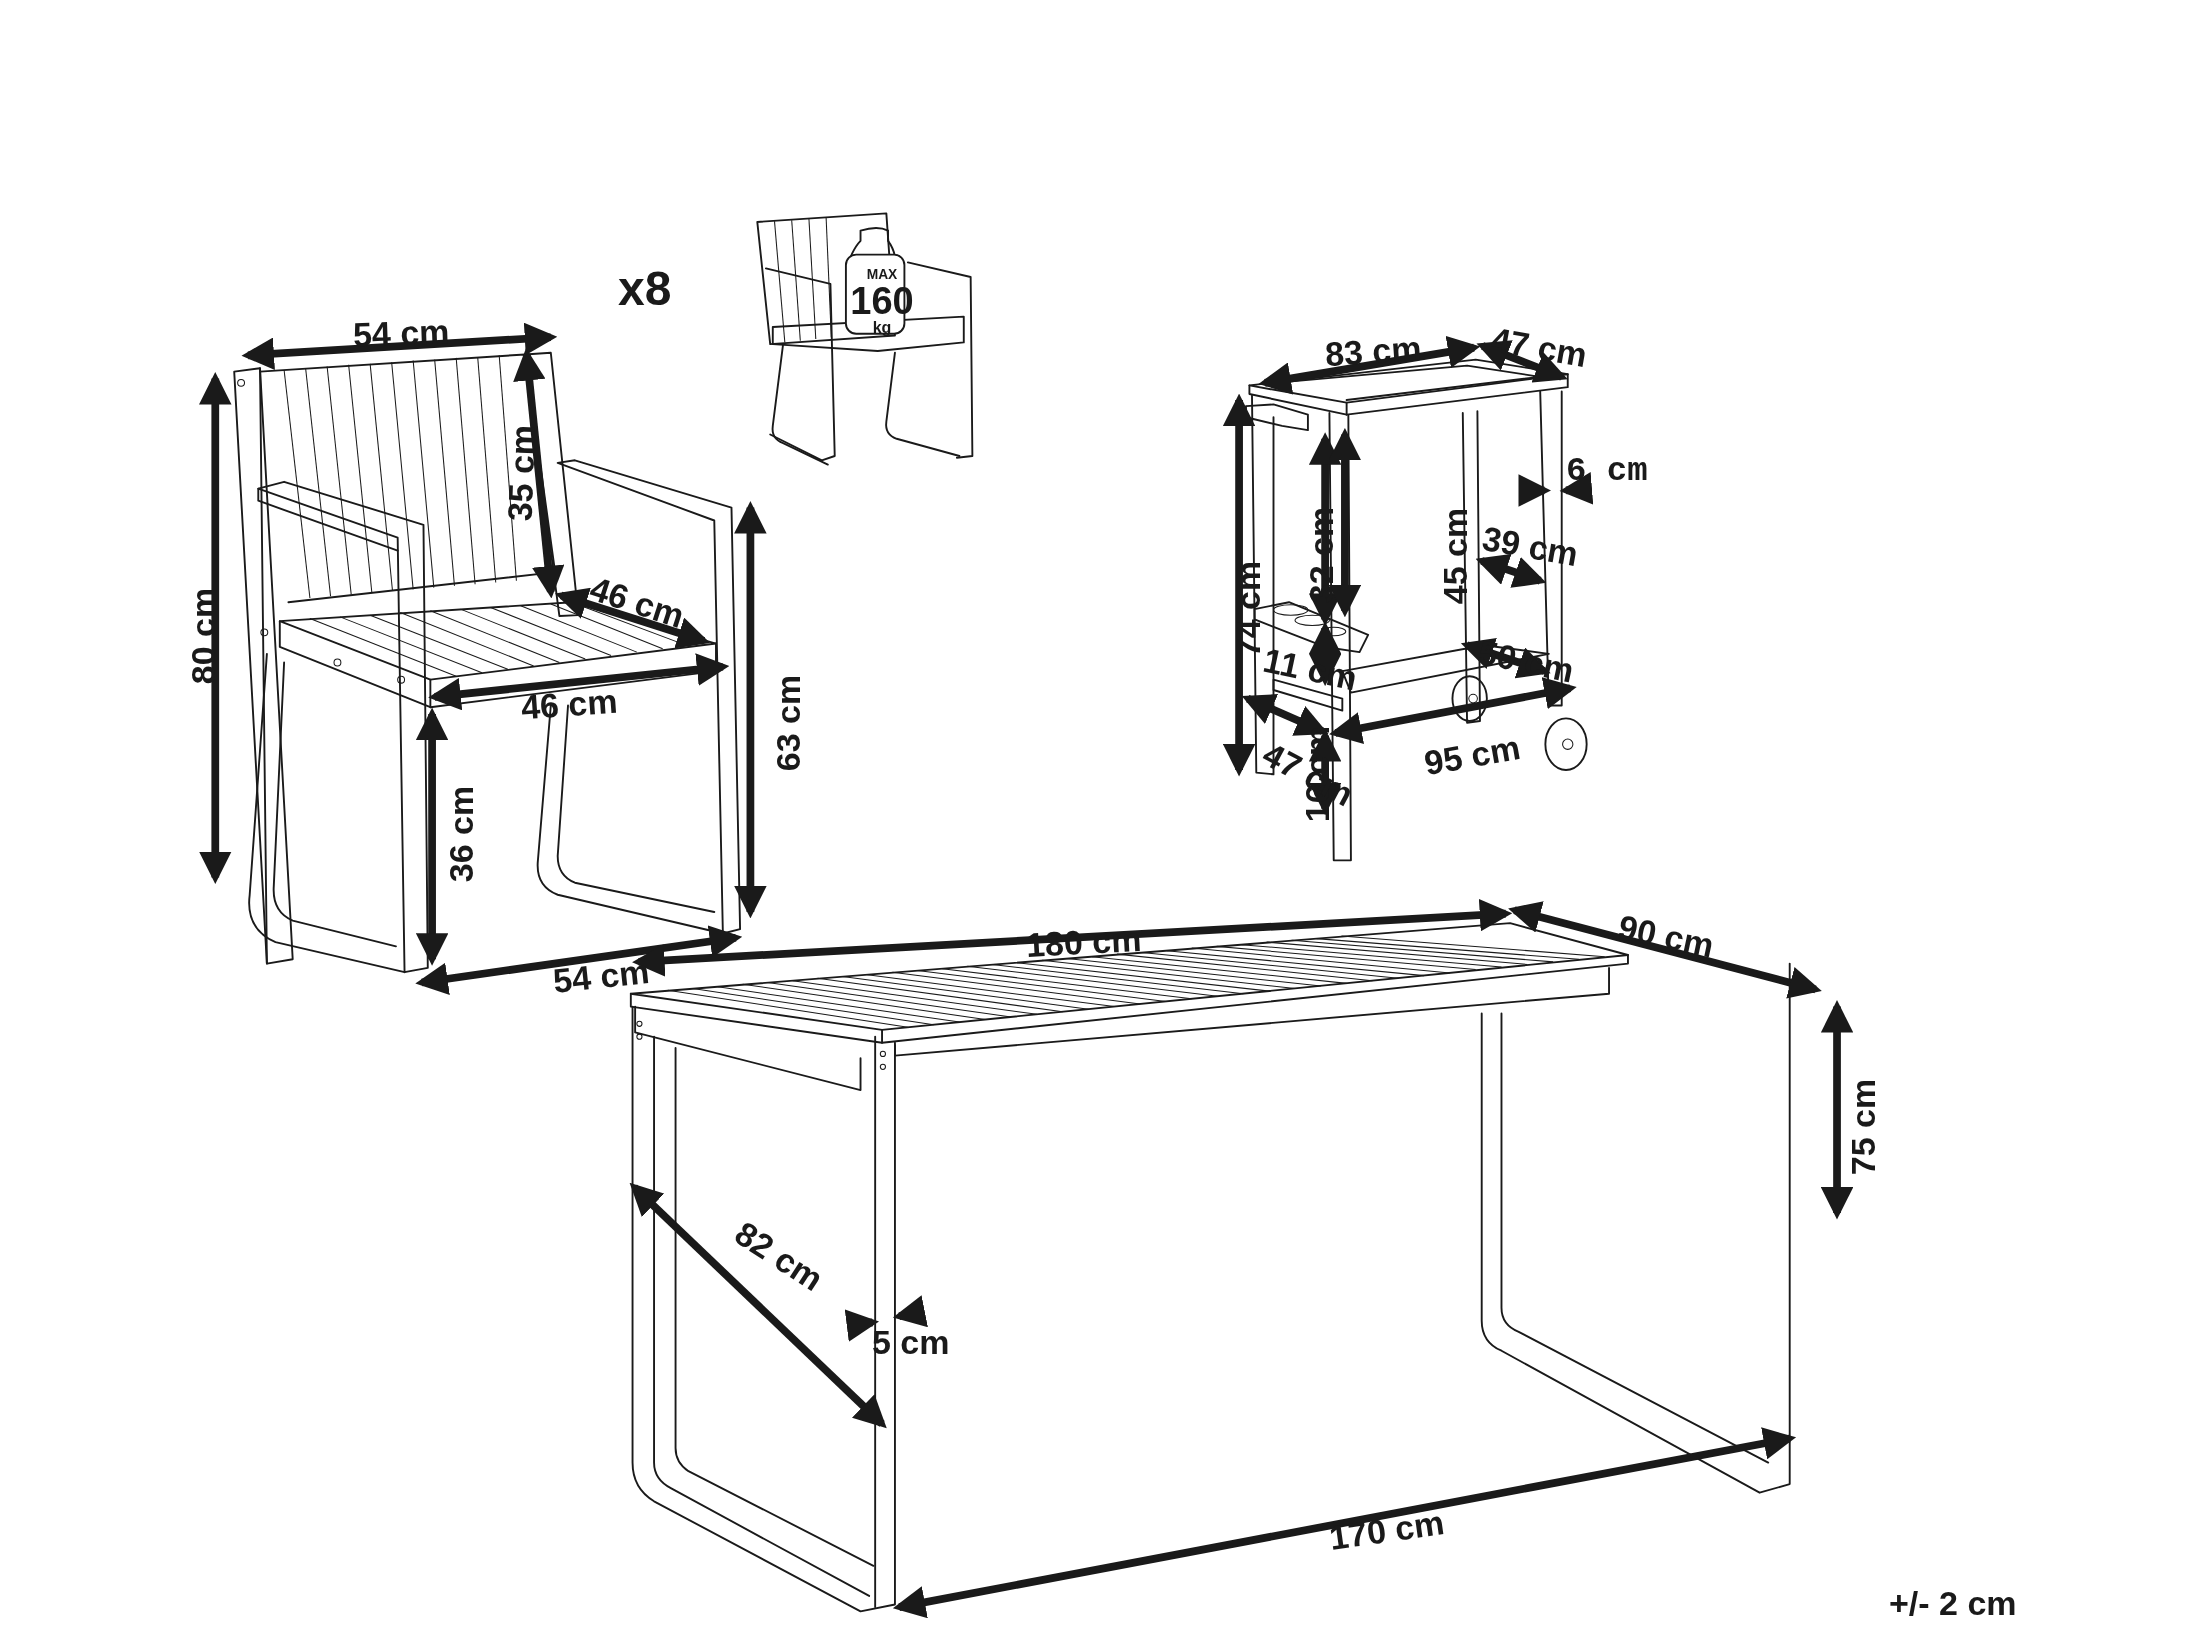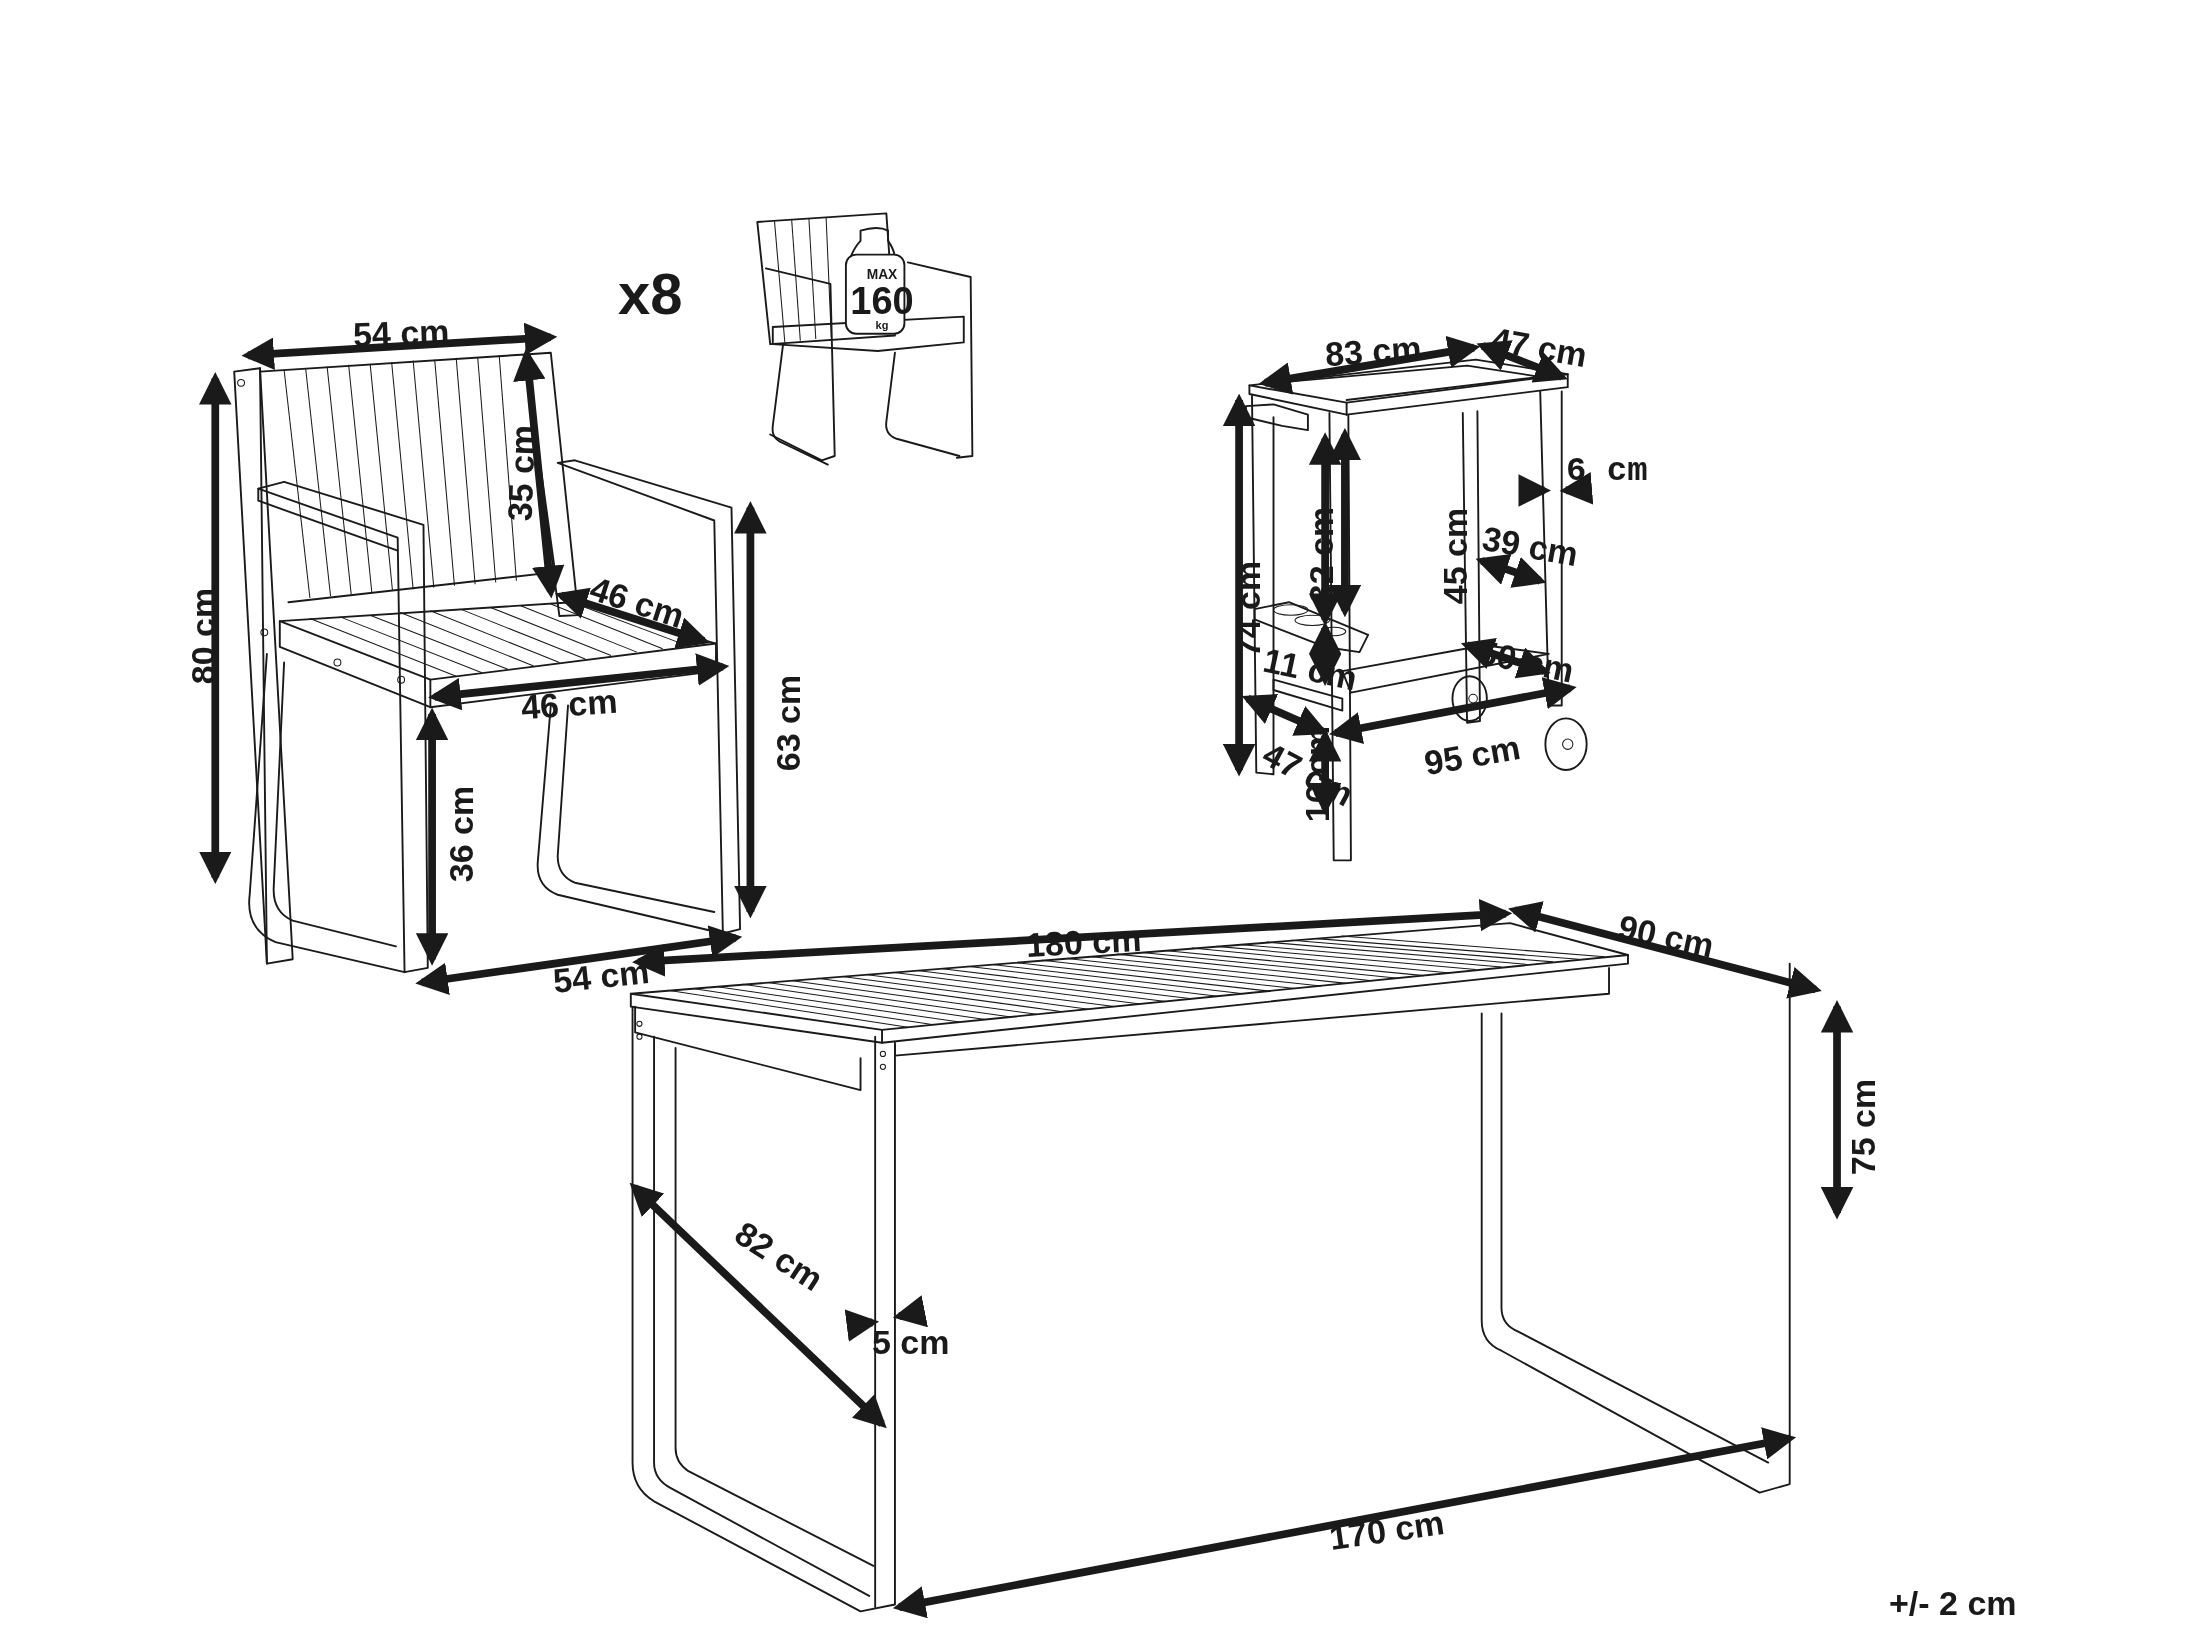--- a/index.html
+++ b/index.html
@@ -3,21 +3,21 @@
 <meta charset="utf-8">
 <style>
   html, body { margin: 0; padding: 0; background: #ffffff; }
   body { width: 2202px; height: 1651px; position: relative; overflow: hidden; font-family: "Liberation Sans", "DejaVu Sans", sans-serif; }
   svg.canvas { position: absolute; left: 0; top: 0; width: 2202px; height: 1651px; }
   .ln { fill: none; stroke: #1a1a1a; stroke-width: 2.2; stroke-linejoin: round; stroke-linecap: round; }
   .thin { fill: none; stroke: #1a1a1a; stroke-width: 1.2; }
   .dim { stroke: #1a1a1a; stroke-width: 9; fill: none; stroke-linecap: butt; }
   .lbl { position: absolute; font-family: "Liberation Sans", "DejaVu Sans", sans-serif; font-weight: 700; color: #1a1a1a; white-space: nowrap; transform-origin: center center; line-height: 1; }
   .lbl.md { font-size: 34px; }
-  .lbl.lg { font-size: 58px; }
+  .lbl.lg { font-size: 48px; }
 </style>
 </head>
 <body>
 
 <svg class="canvas" viewBox="0 0 2559 1919">
   <defs>
     <marker id="ah" viewBox="0 0 10 10" refX="8" refY="5" markerWidth="4.2" markerHeight="4.2" orient="auto-start-reverse">
       <path d="M0,0 L10,5 L0,10 z" fill="#1a1a1a"></path>
     </marker>
   </defs>
@@ -207,21 +207,21 @@
     <line class="dim" marker-start="url(#ah)" marker-end="url(#ah)" x1="737" y1="1380" x2="1025" y2="1655"></line>
     <line class="dim" marker-start="url(#ah)" marker-end="url(#ah)" x1="1045" y1="1868" x2="2080" y2="1672"></line>
   </g>
 </svg>
 
 <div class="lbl lg" style="left:618px; top:265px;">x8</div>
 
 <div style="position:absolute; left:847px; top:268px; width:70px; text-align:center;">
   <div class="lbl" style="position:static; font-size:13.8px;">MAX</div>
   <div class="lbl" style="position:static; font-size:38px;">160</div>
-  <div class="lbl" style="position:static; font-size:11px;">kg</div>
+  <div class="lbl" style="position:static; font-size:16px;">kg</div>
 </div>
 
 <div class="lbl md" style="left:353px; top:316px; transform:rotate(-2deg);">54 cm</div>
 <div class="lbl md" style="left:155px; top:619px; transform:rotate(-90deg);">80 cm</div>
 <div class="lbl md" style="left:473px; top:456px; transform:rotate(-88deg);">35 cm</div>
 <div class="lbl md" style="left:589px; top:585px; transform:rotate(18deg);">46 cm</div>
 <div class="lbl md" style="left:521px; top:687px; transform:rotate(-4deg);">46 cm</div>
 <div class="lbl md" style="left:413px; top:817px; transform:rotate(-90deg);">36 cm</div>
 <div class="lbl md" style="left:740px; top:706px; transform:rotate(-90deg);">63 cm</div>
 <div class="lbl md" style="left:553px; top:959px; transform:rotate(-6deg);">54 cm</div>

